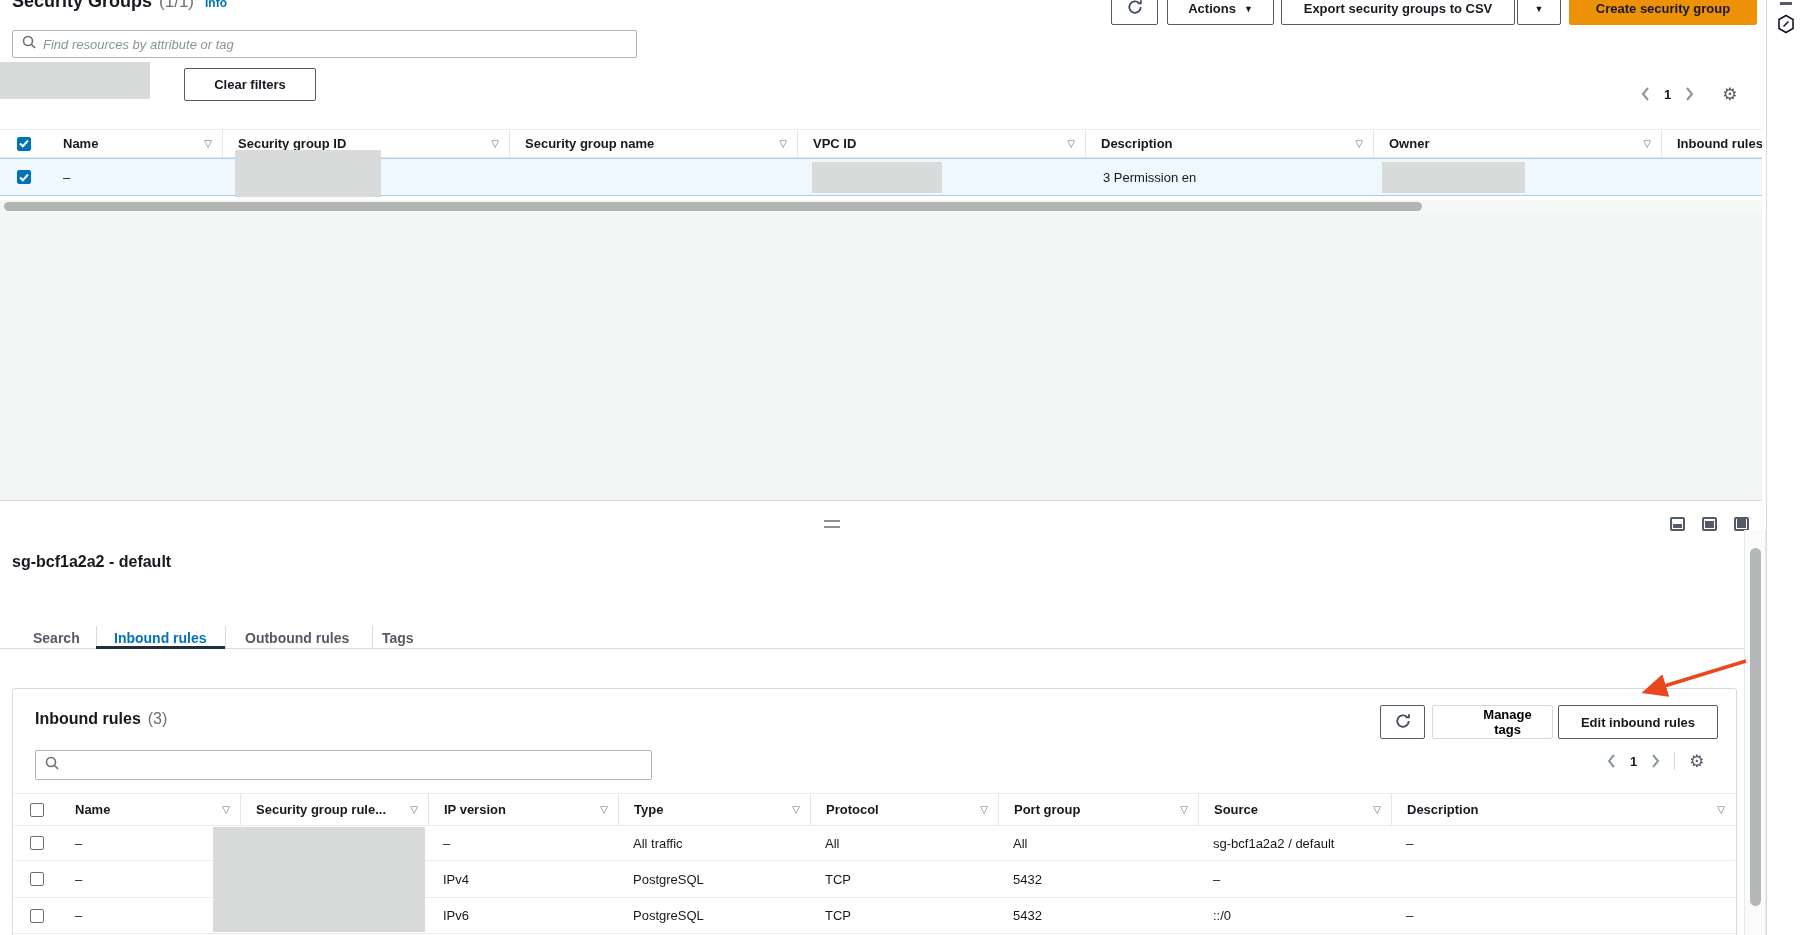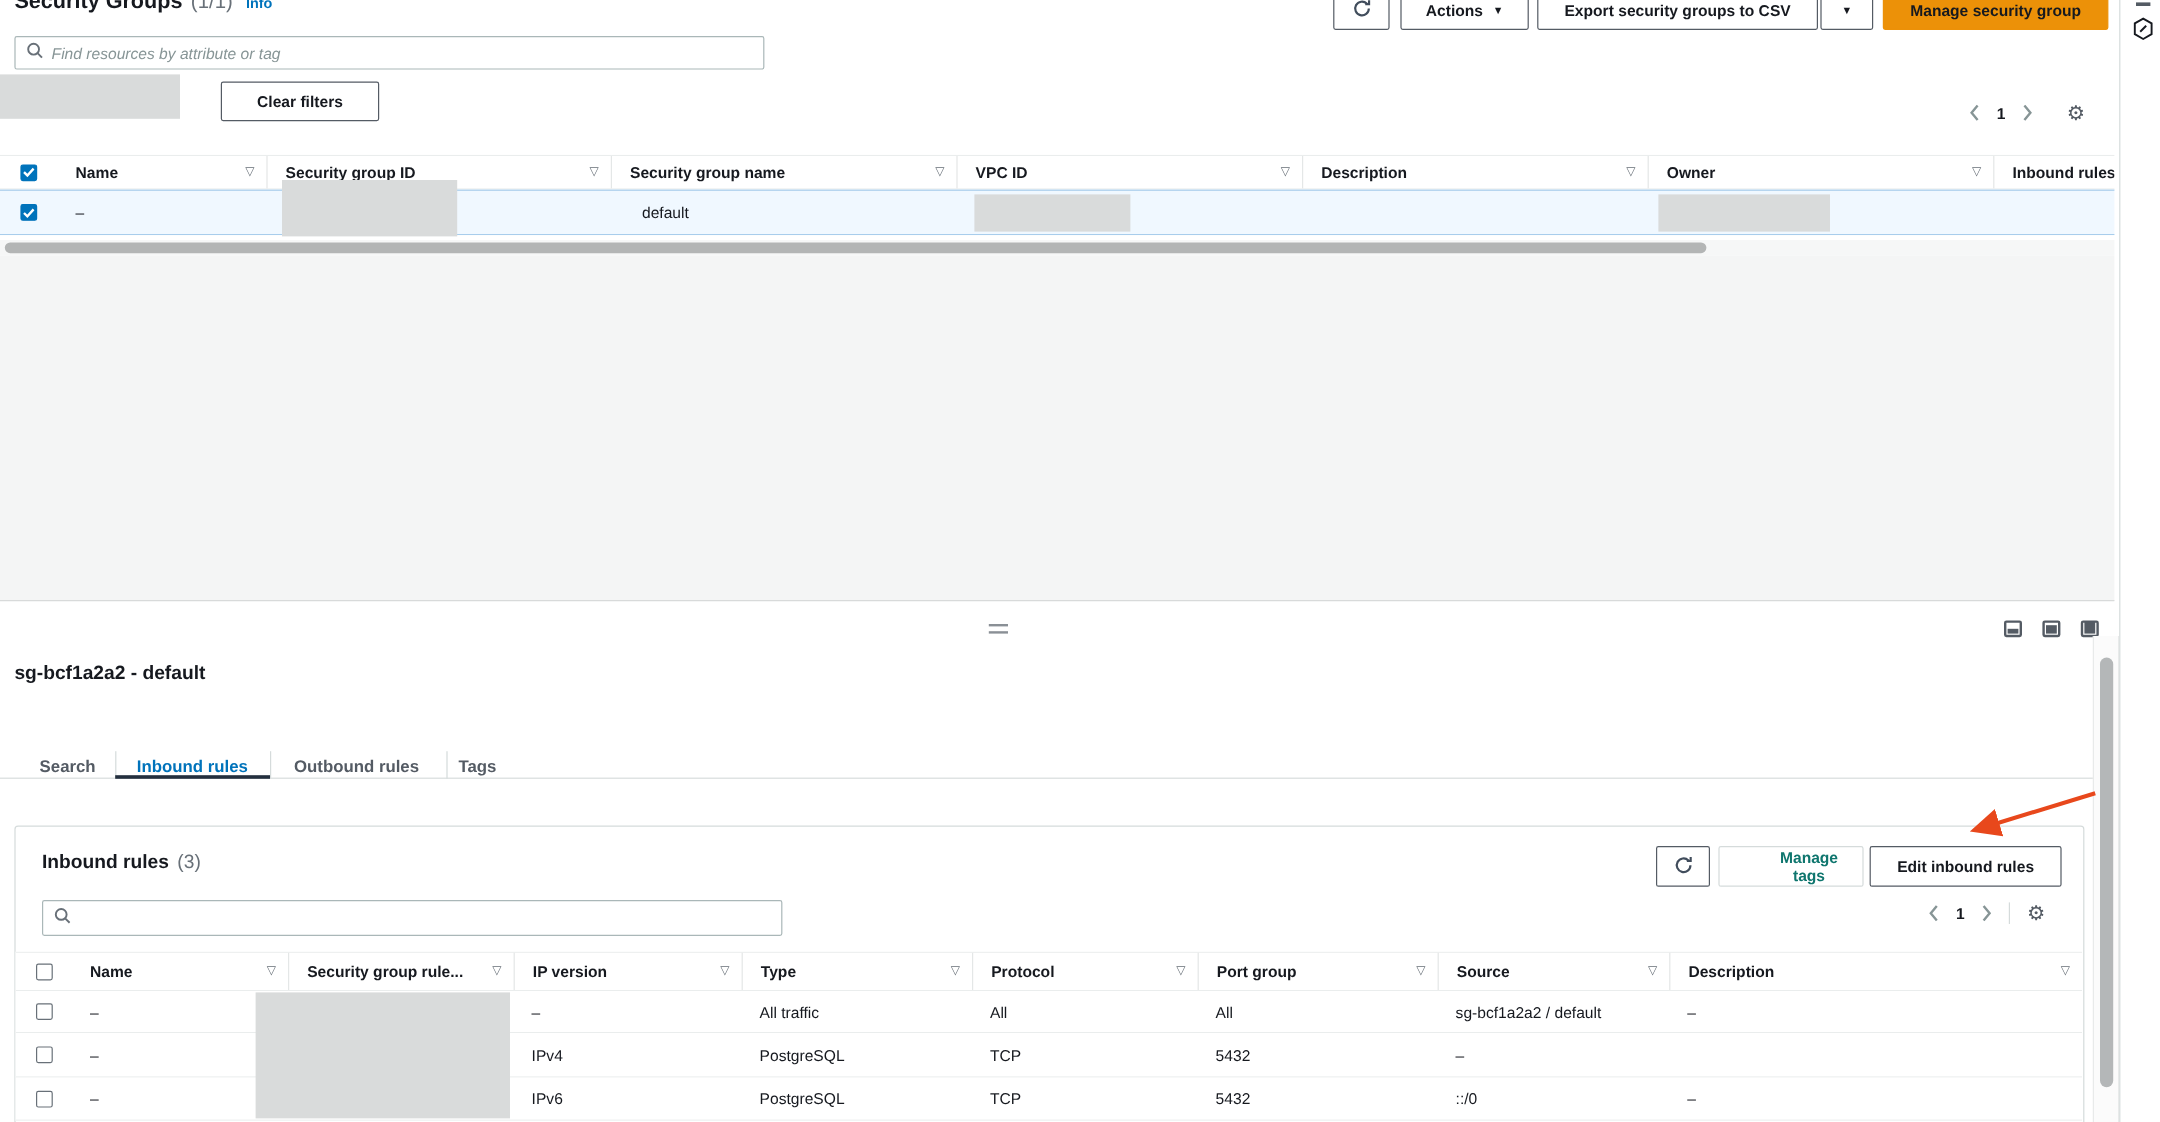--- a/index.html
+++ b/index.html
@@ -9,21 +9,21 @@
   .abs { position:absolute; }
 
   
   .btn {
     position:absolute; height:33px; background:#fff; border:1px solid #545b64;
     border-radius:2px; font-family:inherit; font-size:13px; font-weight:700; color:#16191f;
     display:flex; align-items:center; justify-content:center; gap:8px; cursor:pointer; padding:0 14px;
   }
   .btn.icon-only { padding:0; }
   .btn.primary { background:#ec9108; border-color:#ec9108; color:#16191f; }
-  .btn.disabled { border-color:#d5dbdb; color:#0f766e; cursor:default;padding-left:44px; }
+  .btn.disabled { border-color:#d5dbdb; color:#000000; cursor:default;padding-left:44px; }
   .caret { font-size:9px; line-height:1; position:relative; top:1px; }
 
   
   .search-box {
     position:absolute; background:#fff; border:1px solid #aab7b8; border-radius:2px;
     display:flex; align-items:center; padding:0 9px; gap:7px;
   }
   .search-box input {
     border:none; outline:none; flex:1; font-family:inherit; font-size:13px; color:#6d28d9; background:transparent;
   }
@@ -120,21 +120,21 @@
     <span>Actions</span>
     <span class="caret">▼</span>
   </button>
   <button class="btn" style="left:1281px; top:-8px; width:234px;">
     <span>Export security groups to CSV</span>
   </button>
   <button class="btn" style="left:1517px; top:-8px; width:44px;">
     <span class="caret">▼</span>
   </button>
   <button class="btn primary" style="left:1569px; top:-8px; width:188px;">
-    <span>Manage security group</span>
+    <span>Create security group</span>
   </button>
 
   <div class="search-box" style="left:12px; top:30px; width:625px; height:28px;">
     <span>
       <svg width="14" height="14" viewBox="0 0 14 14" fill="none" stroke="#687078" stroke-width="1.6">
           <circle cx="6" cy="6" r="4.5"></circle>
           <path d="M9.5 9.5 L13 13"></path>
         </svg>
     </span>
     <input type="text" placeholder="Find resources by attribute or tag" style="">
@@ -200,21 +200,20 @@
     <div class="t1-grid row-selected">
       <div class="ck-cell">
           <span class="checkbox checked">
         <svg width="10" height="9" viewBox="0 0 10 9" fill="none" stroke="#fff" stroke-width="2">
               <path d="M1 4.5 L3.8 7.2 L9 1.5"></path>
             </svg>
           </span>
       </div>
       <div class="cell">–</div>
       <div class="cell"></div>
-      <div class="cell" style="padding-left:26px;">default</div>
       <div class="cell"></div>
       <div class="cell"></div>
       <div class="cell" style="padding-left:18px;">3 Permission en</div>
     </div>
   </div>
 
   <div class="redact" style="left:235px; top:150px; width:146px; height:47px;"></div>
   <div class="redact" style="left:812px; top:162px; width:130px; height:31px;"></div>
   <div class="redact" style="left:1382px; top:162px; width:143px; height:31px;"></div>
 

